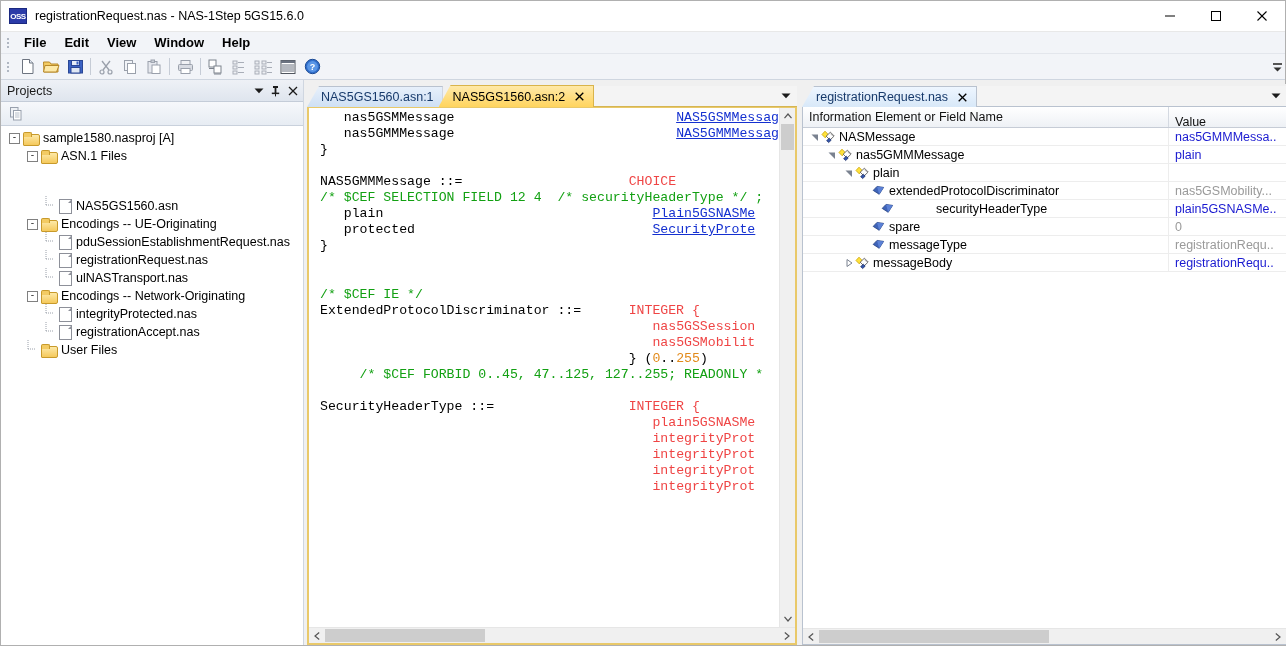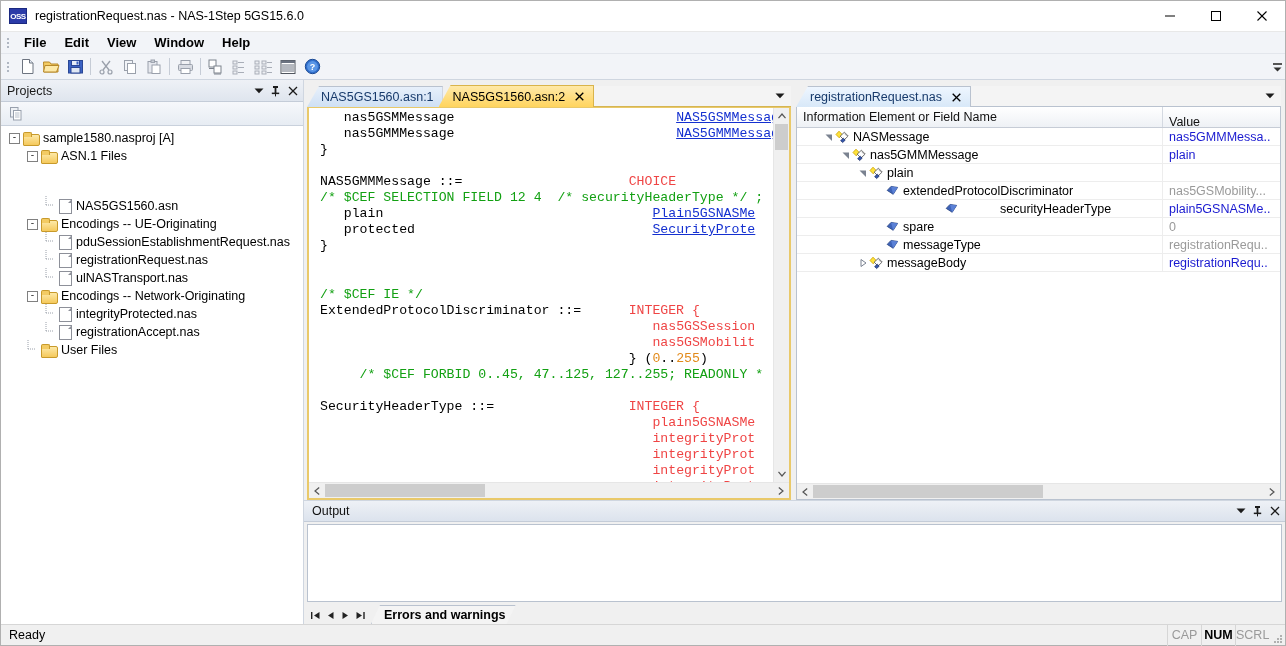--- a/index.html
+++ b/index.html
@@ -208,21 +208,20 @@
     content:''; position:absolute; right:-1px; top:-1px;
     border-width: 0 0 4px 4px;
     border-style: solid;
     border-color: transparent transparent #8d9099 transparent;
   }
 
   
   .editor-col {
     flex: 1 1 auto;
     display: flex;
-    flex-direction: column;
     min-width: 0;
     min-height: 0;
   }
   .editor-top {
     display: flex;
     flex: 1 1 auto;
     min-height: 0;
   }
   .docpane {
     flex: 1 1 auto;
@@ -396,21 +395,20 @@
   }
   .vrow .namecell {
     flex: 1 1 auto;
     display: flex;
     align-items: center;
     overflow: hidden;
     white-space: nowrap;
     color: #000;
     border-right: 1px solid #ededed;
     height: 18px;
-    margin-left: 20px;
   }
   .vrow .valcell {
     width: 117px; flex: 0 0 117px;
     padding-left: 6px;
     white-space: nowrap;
     overflow: hidden;
     color: #1a1ad0;
     height: 18px;
     line-height: 18px;
   }
@@ -936,21 +934,21 @@
                     <span class="tri blank"></span>
                     <span class="ico-leaf"><svg width="13" height="13" viewBox="0 0 13 13">
                         <path d="M1.2 6.4L5.0 2.4L11.6 3.4L7.2 10.3z" fill="#3e63b8" stroke="#23407f" stroke-width="0.8"></path>
                         <path d="M5.0 2.4L11.6 3.4L7.2 10.3z" fill="#5b81d6"></path>
                       </svg></span>
                     <span>extendedProtocolDiscriminator</span>
                   </div>
                   <div class="valcell ro">nas5GSMobility...</div>
                 </div>
                 <div class="vrow">
-                  <div class="namecell" style="padding-left: 78px; gap: 38px;">
+                  <div class="namecell" style="padding-left: 28px; gap: 38px;">
                     <span class="tri blank"></span>
                     <span class="ico-leaf"><svg width="13" height="13" viewBox="0 0 13 13">
                         <path d="M1.2 6.4L5.0 2.4L11.6 3.4L7.2 10.3z" fill="#3e63b8" stroke="#23407f" stroke-width="0.8"></path>
                         <path d="M5.0 2.4L11.6 3.4L7.2 10.3z" fill="#5b81d6"></path>
                       </svg></span>
                     <span>securityHeaderType</span>
                   </div>
                   <div class="valcell">plain5GSNASMe..</div>
                 </div>
                 <div class="vrow">
@@ -1061,32 +1059,14 @@
           </div>
           <div class="out-tab">
             <span>Errors and warnings</span>
           </div>
         </div>
       </div>
 
     </div>
   </div>
 
-  <div class="statusbar">
-    <div class="sb-left">Ready</div>
-    <div class="sb-cell">CAP</div>
-    <div class="sb-cell on">NUM</div>
-    <div class="sb-cell">SCRL</div>
-    <div class="sb-grip">
-      <svg width="11" height="11" viewBox="0 0 11 11">
-          <g fill="#b0b0b0">
-            <rect x="8" y="8" width="2" height="2"></rect>
-            <rect x="5" y="8" width="2" height="2"></rect>
-            <rect x="8" y="5" width="2" height="2"></rect>
-            <rect x="2" y="8" width="2" height="2"></rect>
-            <rect x="5" y="5" width="2" height="2"></rect>
-            <rect x="8" y="2" width="2" height="2"></rect>
-          </g>
-        </svg>
-    </div>
-  </div>
 
 </div>
 
 </body></html>

